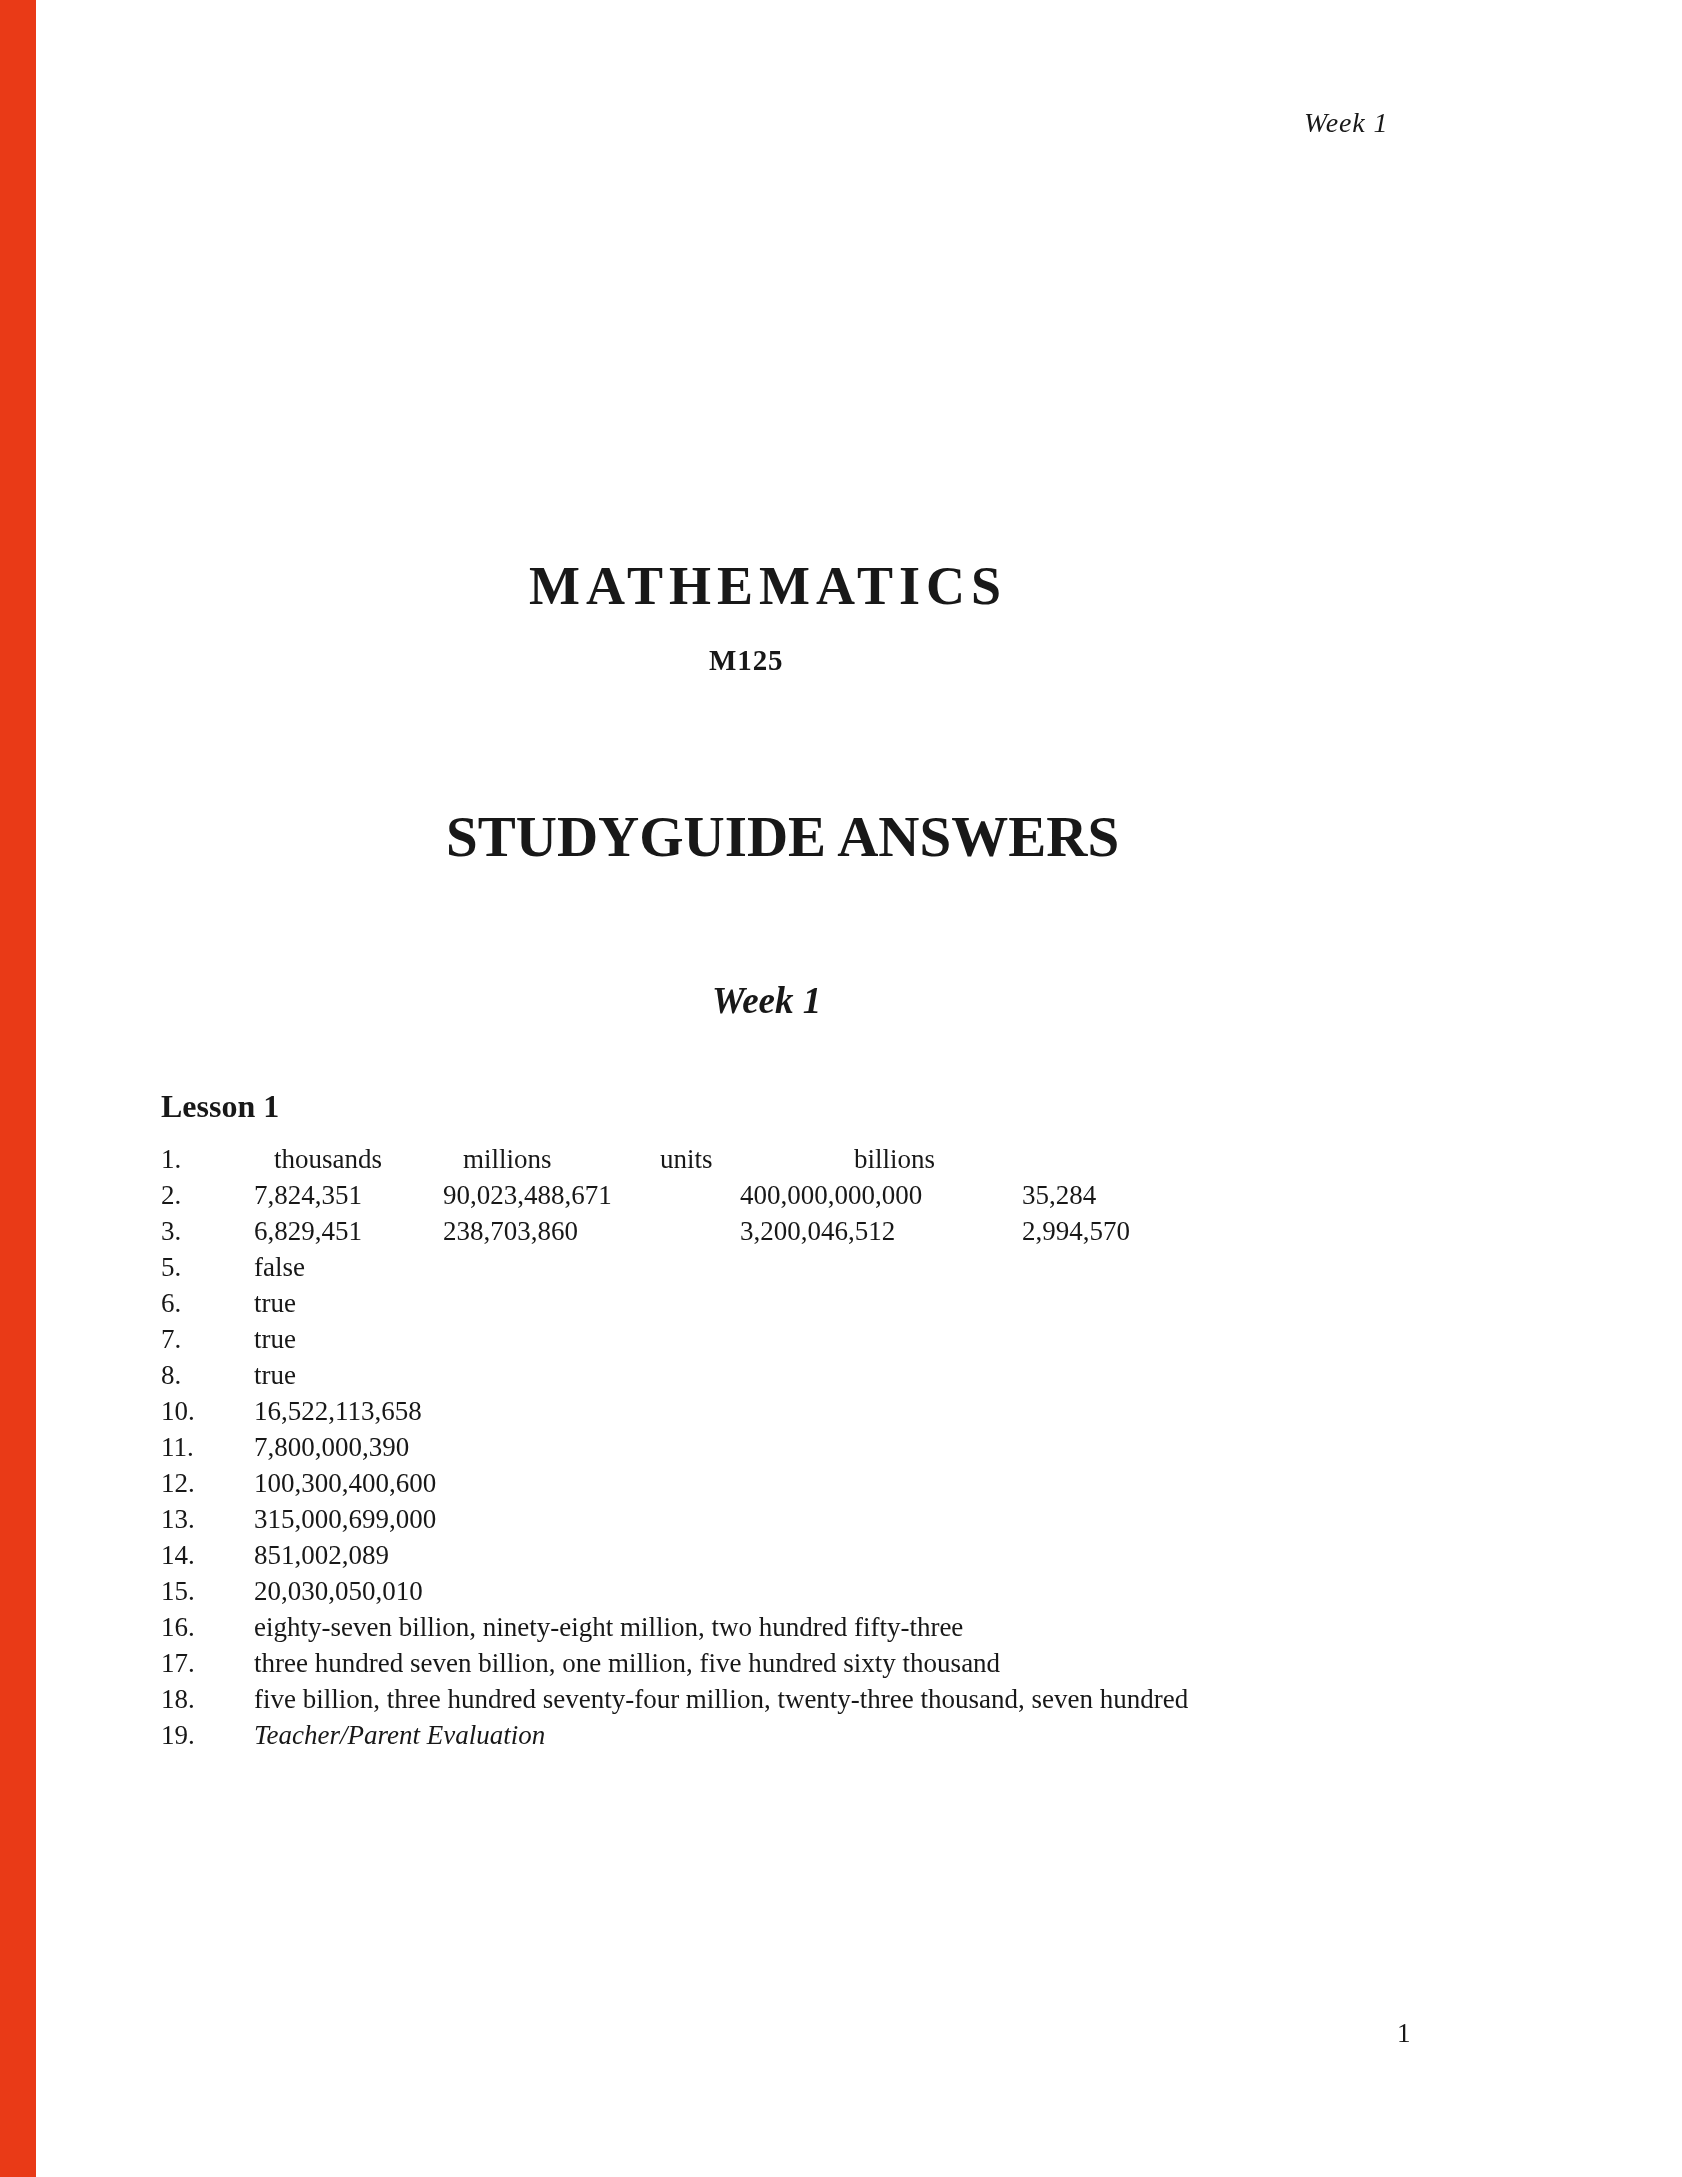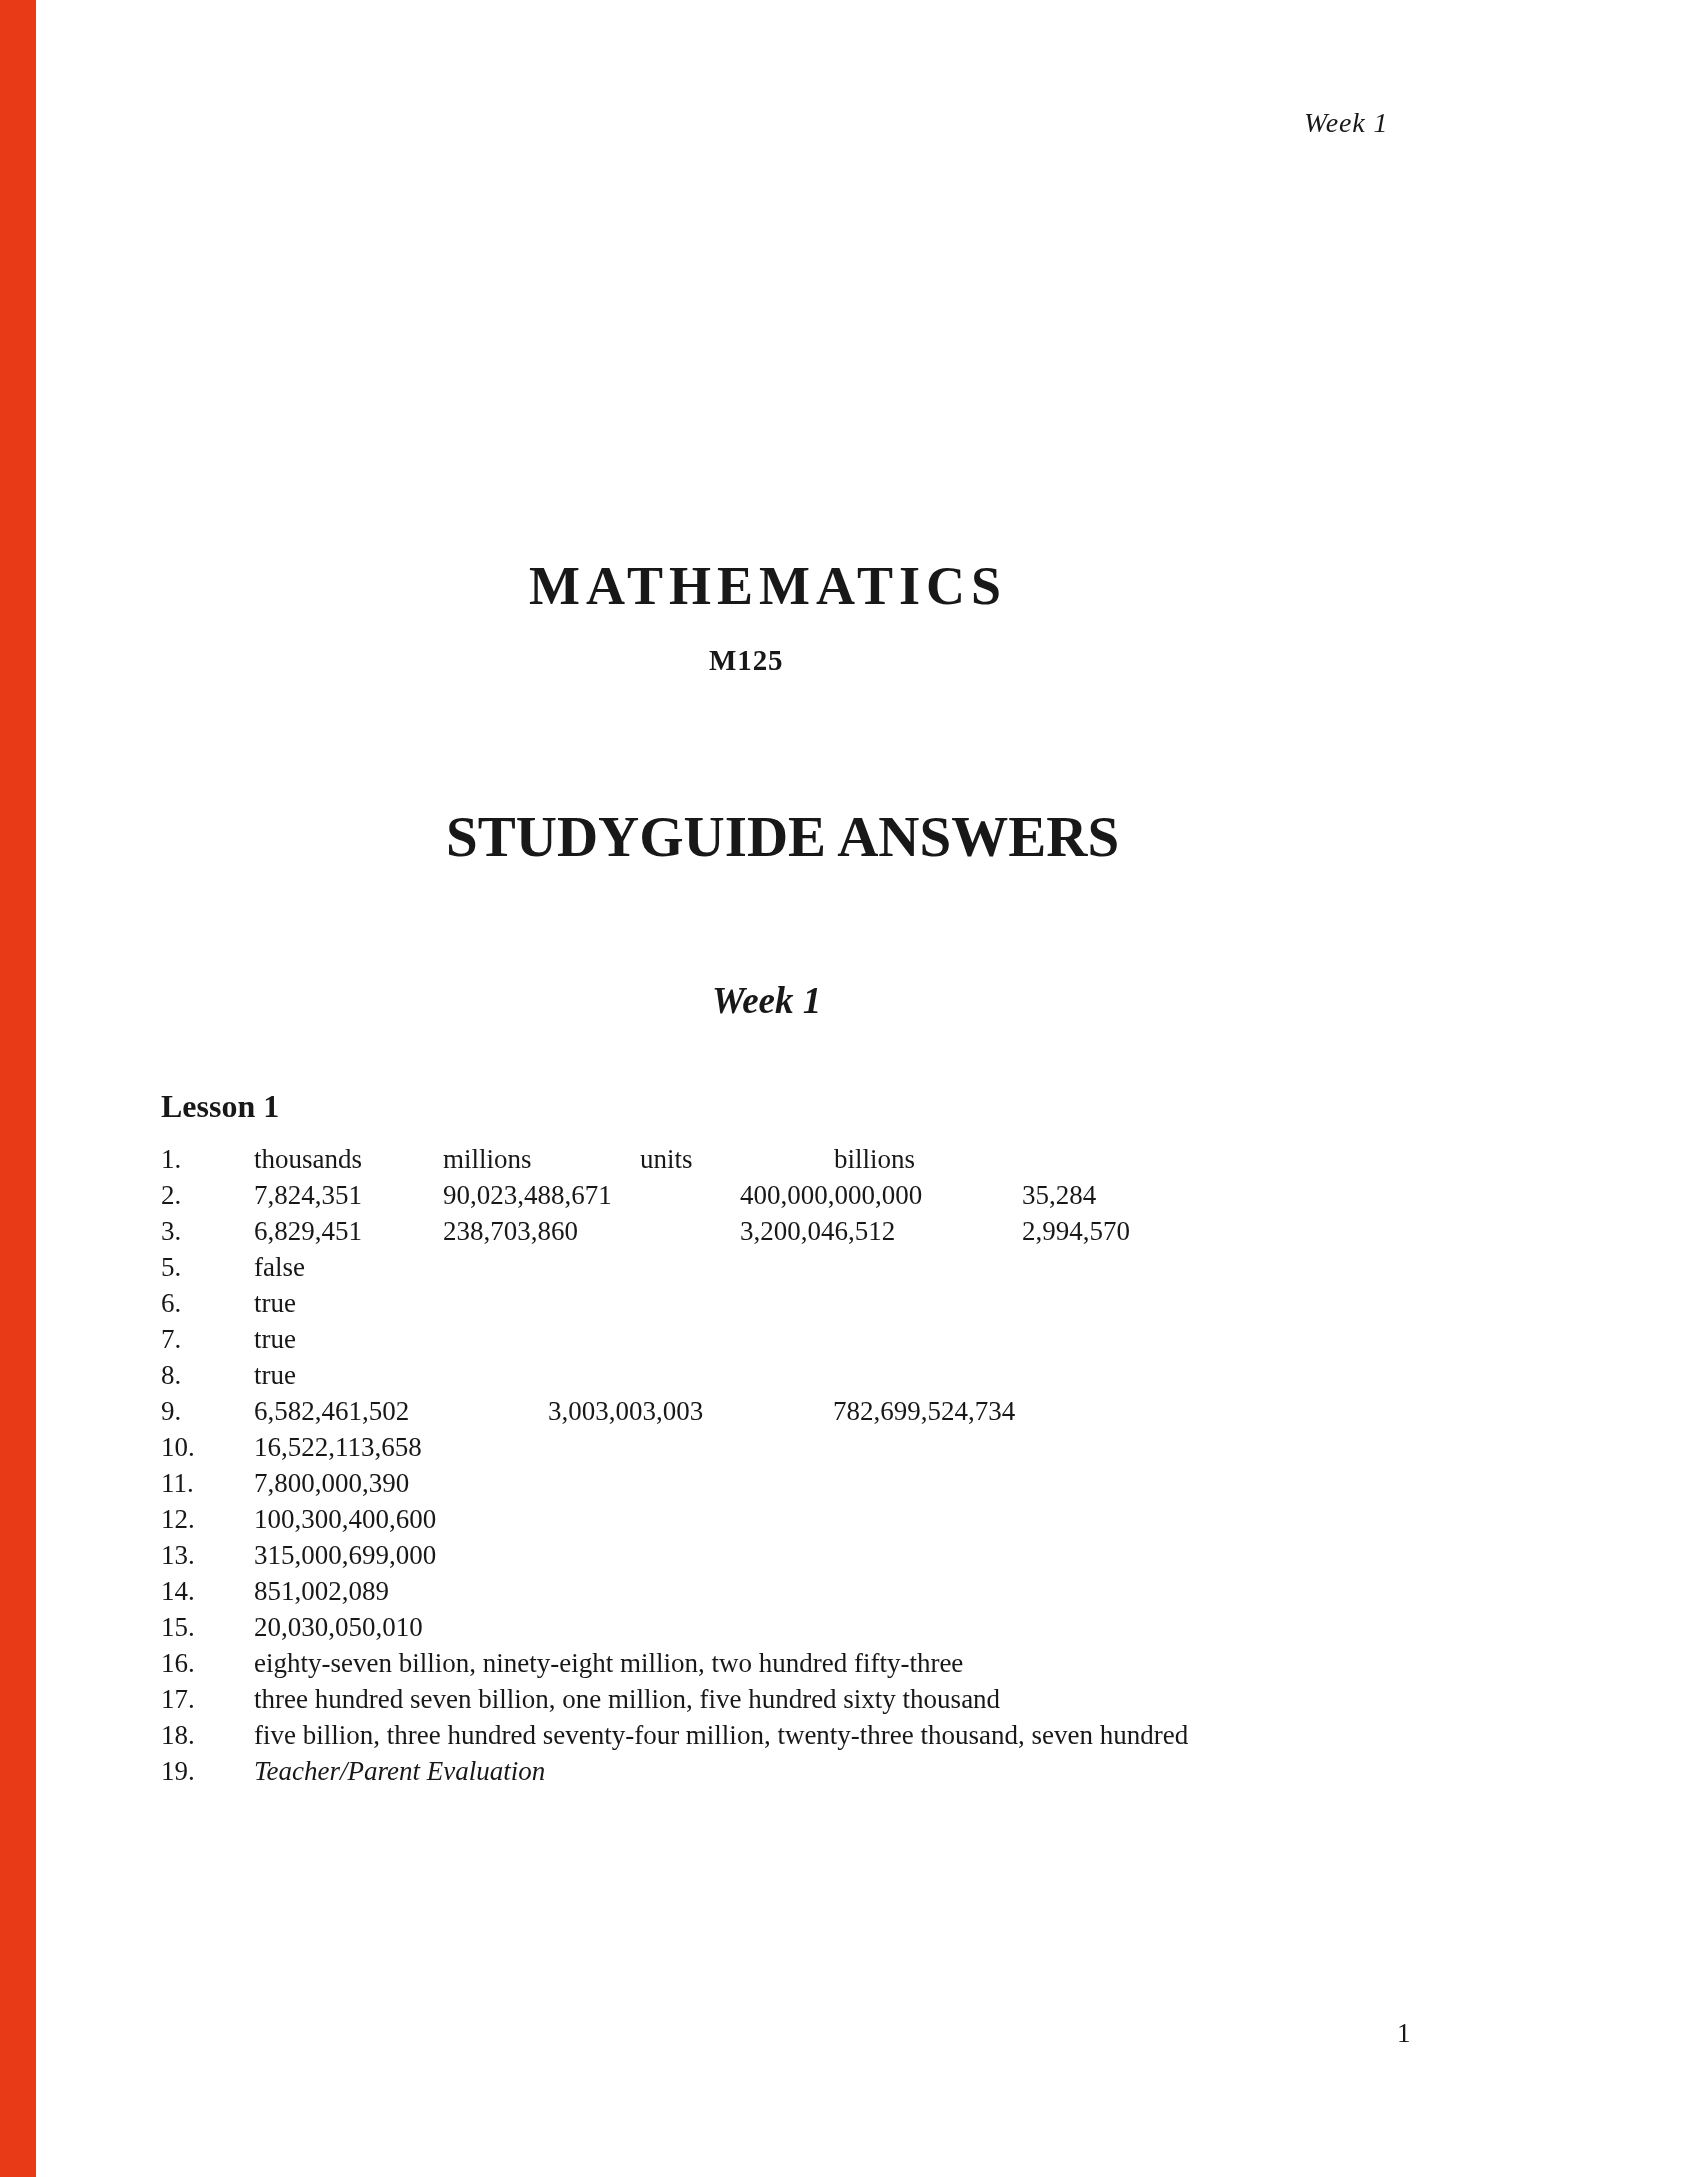--- a/index.html
+++ b/index.html
@@ -91,21 +91,21 @@
     white-space: nowrap;
   }
   .num {
     display: inline-block;
     width: 93px;
   }
   .cell {
     display: inline-block;
   }
   
-  .l-head .c0 { width: 189px; }
+  .l-head .c0 { width: 189px; margin-left: 20px; }
   .l-head .c1 { width: 197px; }
   .l-head .c2 { width: 194px; }
   
   .l-wide .c0 { width: 189px; }
   .l-wide .c1 { width: 297px; }
   .l-wide .c2 { width: 282px; }
   
   .l-nine .c0 { width: 294px; }
   .l-nine .c1 { width: 285px; }
   
@@ -138,21 +138,20 @@
   <div class="lesson-heading">Lesson 1</div>
 
   <div class="answers" id="answers">
       <div class="row l-head"><span class="num">1.</span><span class="cell c0">thousands</span><span class="cell c1">millions</span><span class="cell c2">units</span><span class="cell c3">billions</span></div>
       <div class="row l-wide"><span class="num">2.</span><span class="cell c0">7,824,351</span><span class="cell c1">90,023,488,671</span><span class="cell c2">400,000,000,000</span><span class="cell c3">35,284</span></div>
       <div class="row l-wide"><span class="num">3.</span><span class="cell c0">6,829,451</span><span class="cell c1">238,703,860</span><span class="cell c2">3,200,046,512</span><span class="cell c3">2,994,570</span></div>
       <div class="row l-single"><span class="num">5.</span><span class="cell c0">false</span></div>
       <div class="row l-single"><span class="num">6.</span><span class="cell c0">true</span></div>
       <div class="row l-single"><span class="num">7.</span><span class="cell c0">true</span></div>
       <div class="row l-single"><span class="num">8.</span><span class="cell c0">true</span></div>
-      <div class="row l-nine"><span class="num">9.</span><span class="cell c0">6,582,461,502</span><span class="cell c1">3,003,003,003</span><span class="cell c2">782,699,524,734</span></div>
       <div class="row l-single"><span class="num">10.</span><span class="cell c0">16,522,113,658</span></div>
       <div class="row l-single"><span class="num">11.</span><span class="cell c0">7,800,000,390</span></div>
       <div class="row l-single"><span class="num">12.</span><span class="cell c0">100,300,400,600</span></div>
       <div class="row l-single"><span class="num">13.</span><span class="cell c0">315,000,699,000</span></div>
       <div class="row l-single"><span class="num">14.</span><span class="cell c0">851,002,089</span></div>
       <div class="row l-single"><span class="num">15.</span><span class="cell c0">20,030,050,010</span></div>
       <div class="row l-single"><span class="num">16.</span><span class="cell c0">eighty-seven billion, ninety-eight million, two hundred fifty-three</span></div>
       <div class="row l-single"><span class="num">17.</span><span class="cell c0">three hundred seven billion, one million, five hundred sixty thousand</span></div>
       <div class="row l-single"><span class="num">18.</span><span class="cell c0">five billion, three hundred seventy-four million, twenty-three thousand, seven hundred</span></div>
       <div class="row l-italic"><span class="num">19.</span><span class="cell c0">Teacher/Parent Evaluation</span></div>

